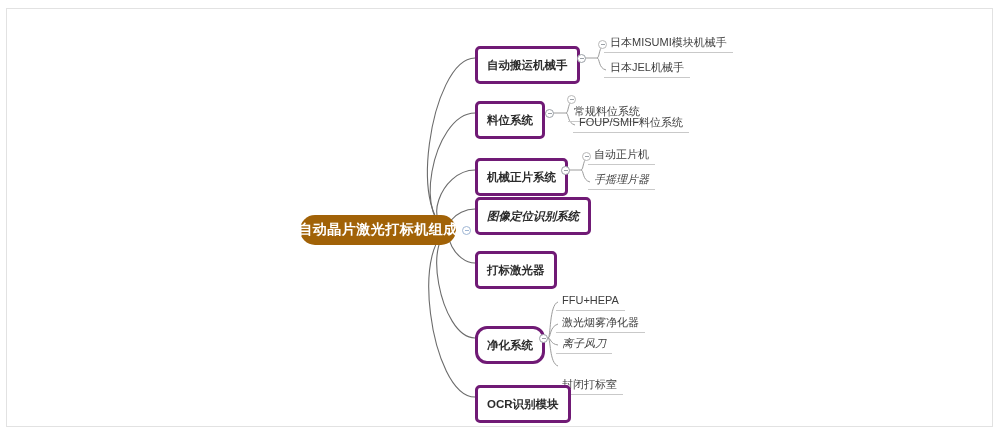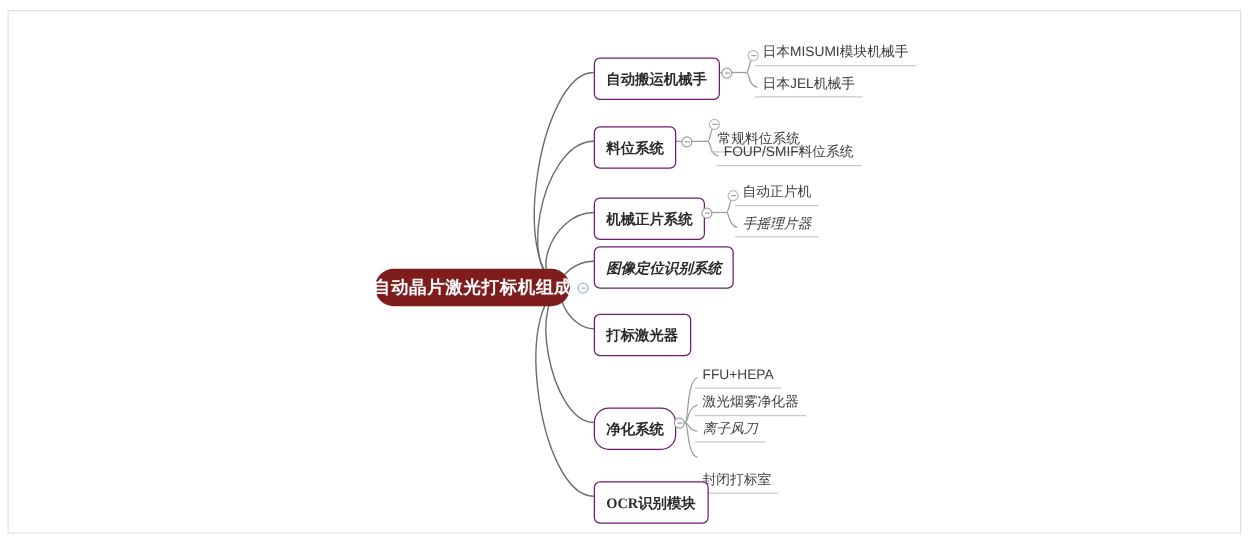--- a/index.html
+++ b/index.html
@@ -25,37 +25,37 @@
   }
   #wires {
     position: absolute; left: 0; top: 0;
     width: 1000px; height: 437px;
     pointer-events: none;
   }
   
   .root-node {
     position: absolute;
     display: flex; align-items: center; justify-content: center;
-    background: #7f1d1d;
+    background: #a16207;
     color: #ffffff;
     border-radius: 16px;
     font-size: 14px;
     font-weight: bold;
     letter-spacing: 0.5px;
     white-space: nowrap;
     padding: 0 16px;
     text-align: right;
   }
   
   .l1-node {
     position: absolute;
     display: flex; align-items: center; justify-content: center;
     background: #ffffff;
     color: #2b2b2b;
-    border: 1px solid #701a75;
+    border: 3px solid #701a75;
     border-radius: 5px;
     font-size: 11.5px;
     font-weight: bold;
     white-space: nowrap;
     padding: 16px 9px;
     height: 24px;
   }
   
   .leaf-node {
     position: absolute;
@@ -187,17 +187,17 @@
   <div class="leaf-node" style="left:556px; top:315px;">
     <span>激光烟雾净化器</span>
   </div>
   <div class="leaf-node" style="left:556px; top:336px;font-style:italic;">
     <span>离子风刀</span>
   </div>
   <div class="leaf-node" style="left:556px; top:357px;margin-top:20px;">
     <span>封闭打标室</span>
   </div>
 
-  <div class="l1-node" style="left:475px; top:385px;font-family:Liberation Serif, serif;">
+  <div class="l1-node" style="left:475px; top:385px;">
     <span>OCR识别模块</span>
   </div>
 
 </div>
 
 </body></html>

